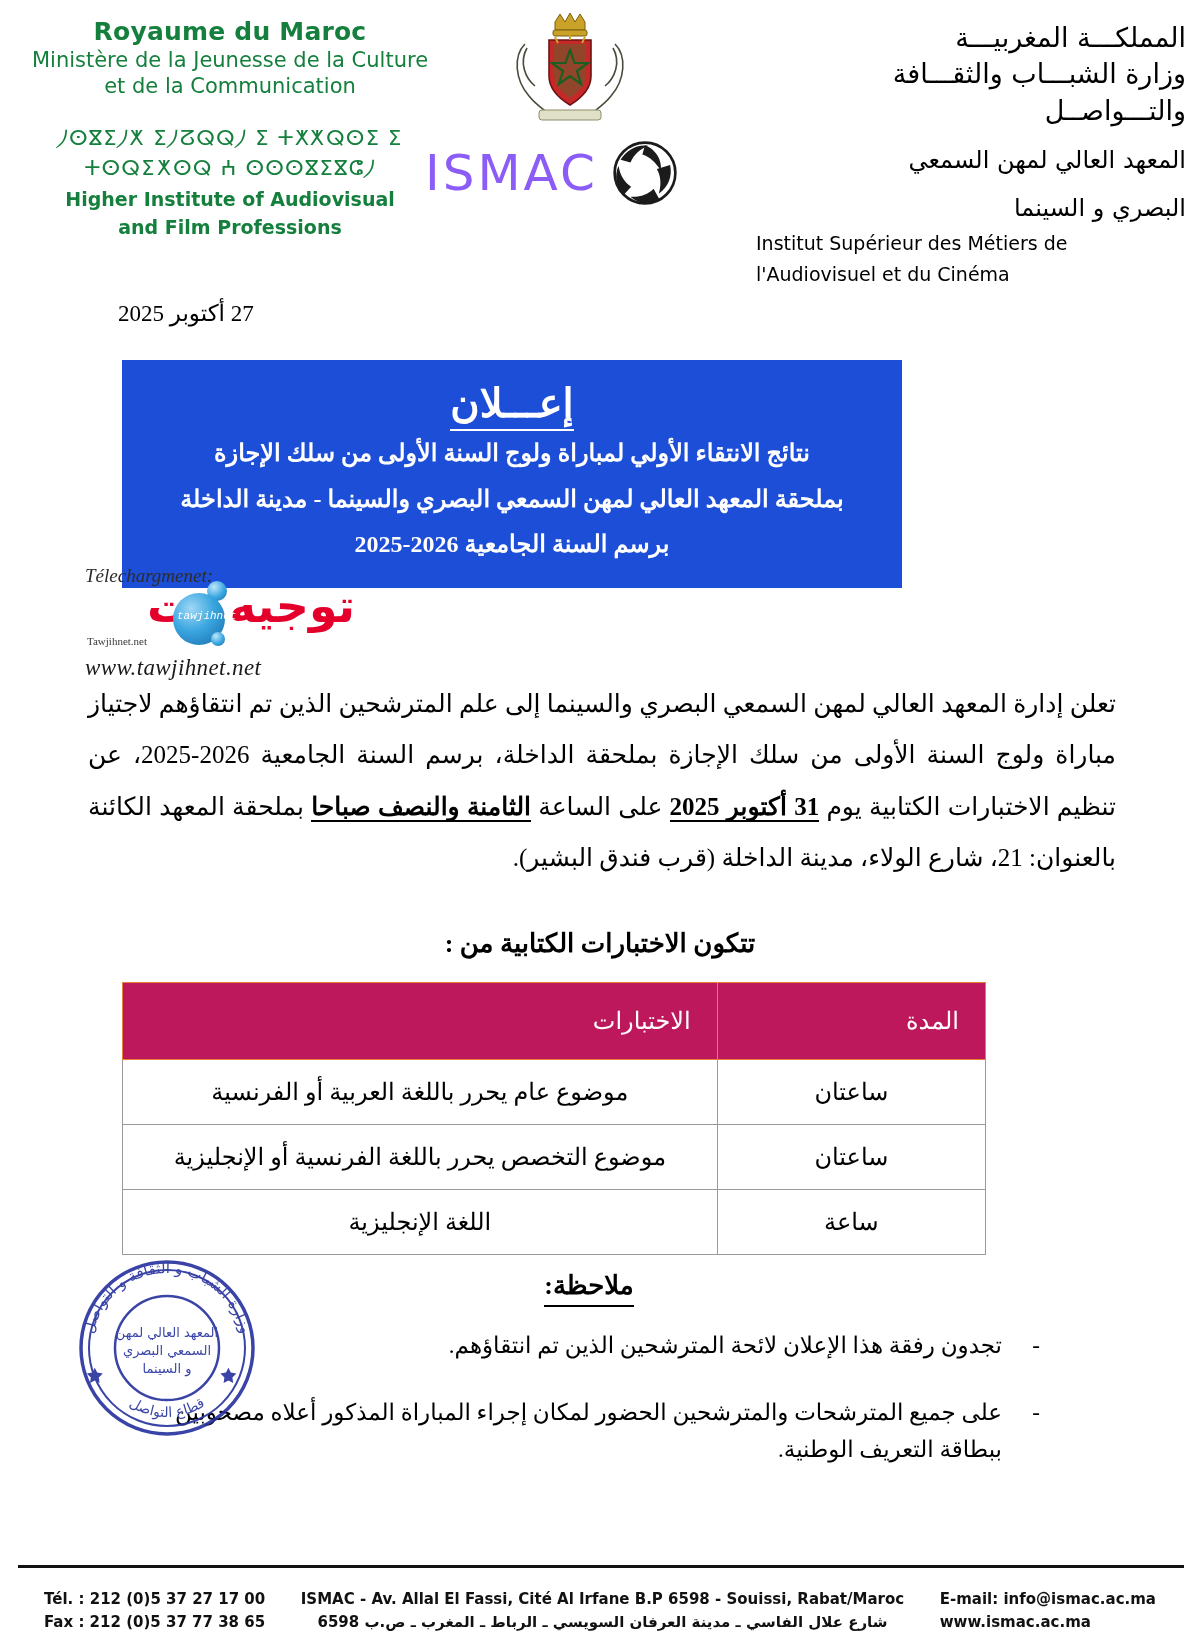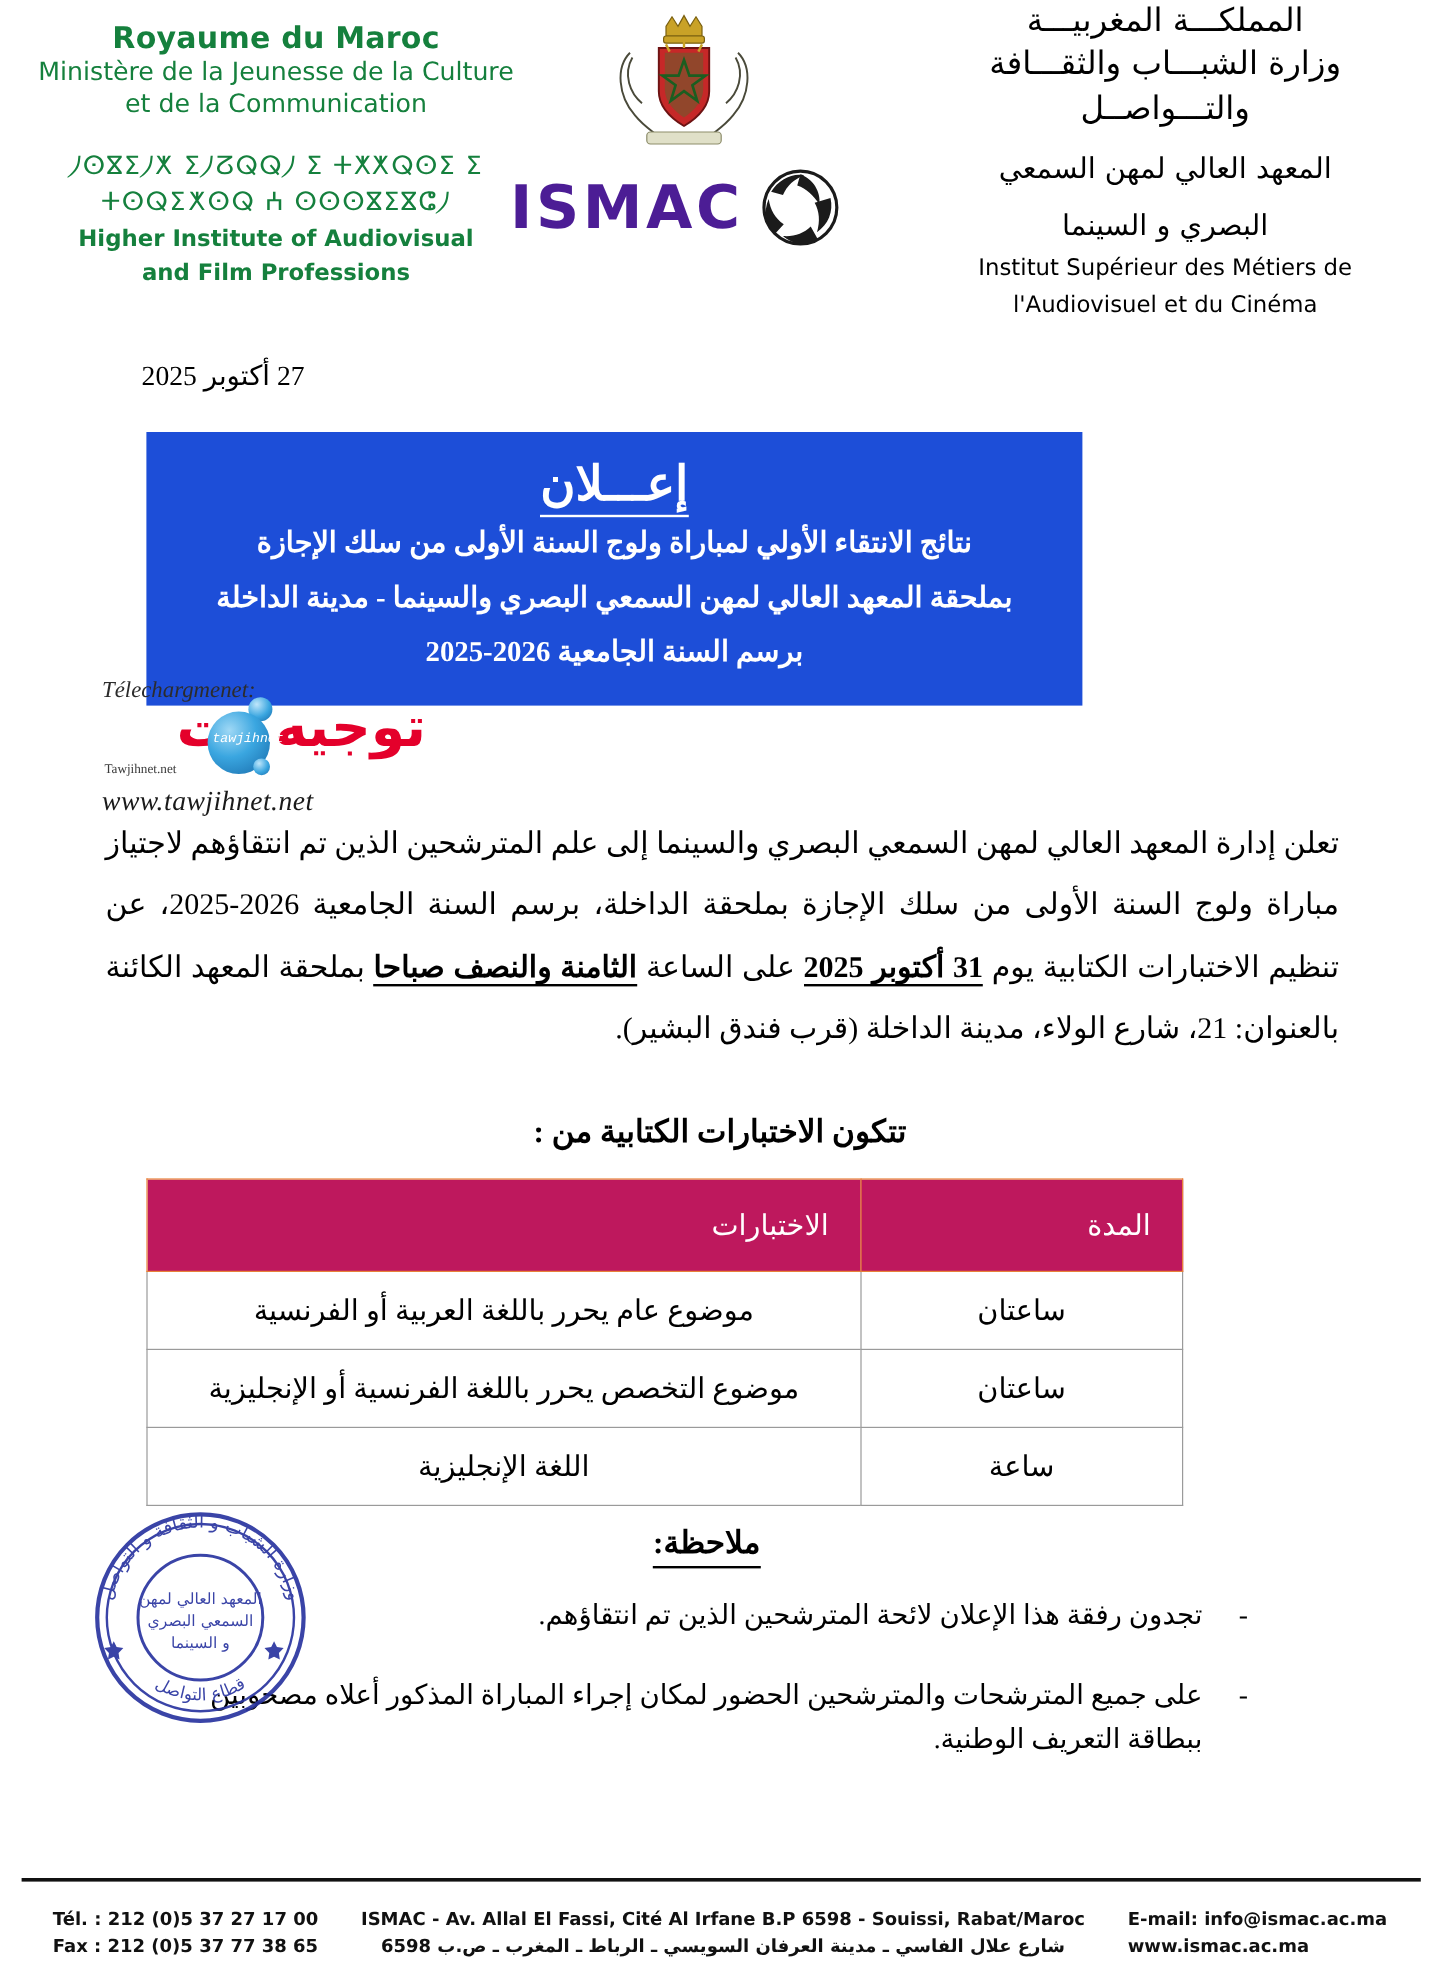--- a/index.html
+++ b/index.html
@@ -70,30 +70,29 @@
     position: absolute;
     left: 425px; top: 140px;
     display: flex;
     align-items: center;
     gap: 14px;
   }
   .ismac-word {
     font-family: "DejaVu Sans", sans-serif;
     font-size: 50px;
     letter-spacing: 3px;
-    font-weight: 700;
-    color: #4c1d95;
+    font-weight: 400;
+    color: #8b5cf6;
     line-height: 1;
   }
 
   .hdr-right {
     position: absolute;
-    right: 14px; top: 0;
+    right: 14px; top: 20px;
     width: 430px;
-    text-align: center;
     direction: rtl;
   }
   .hdr-right .ar1 {
     font-size: 27px;
     line-height: 1.35;
     letter-spacing: 1px;
     font-family: "DejaVu Sans", sans-serif;
     font-weight: 400;
   }
   .hdr-right .ar2 {

